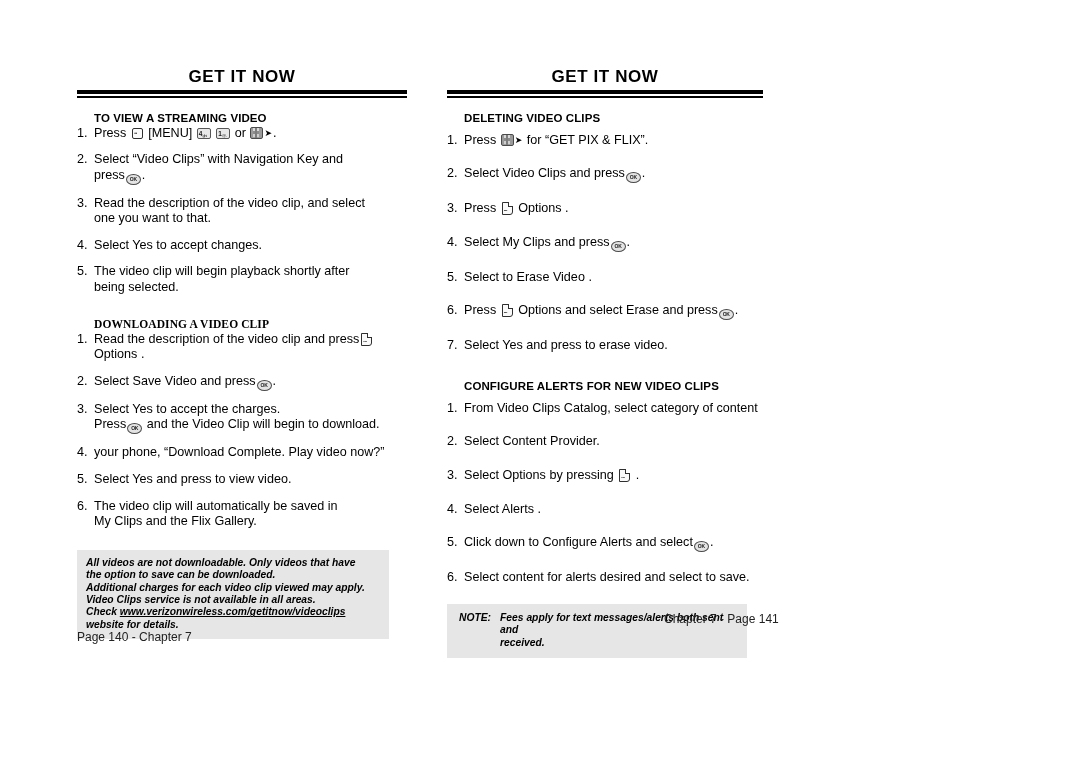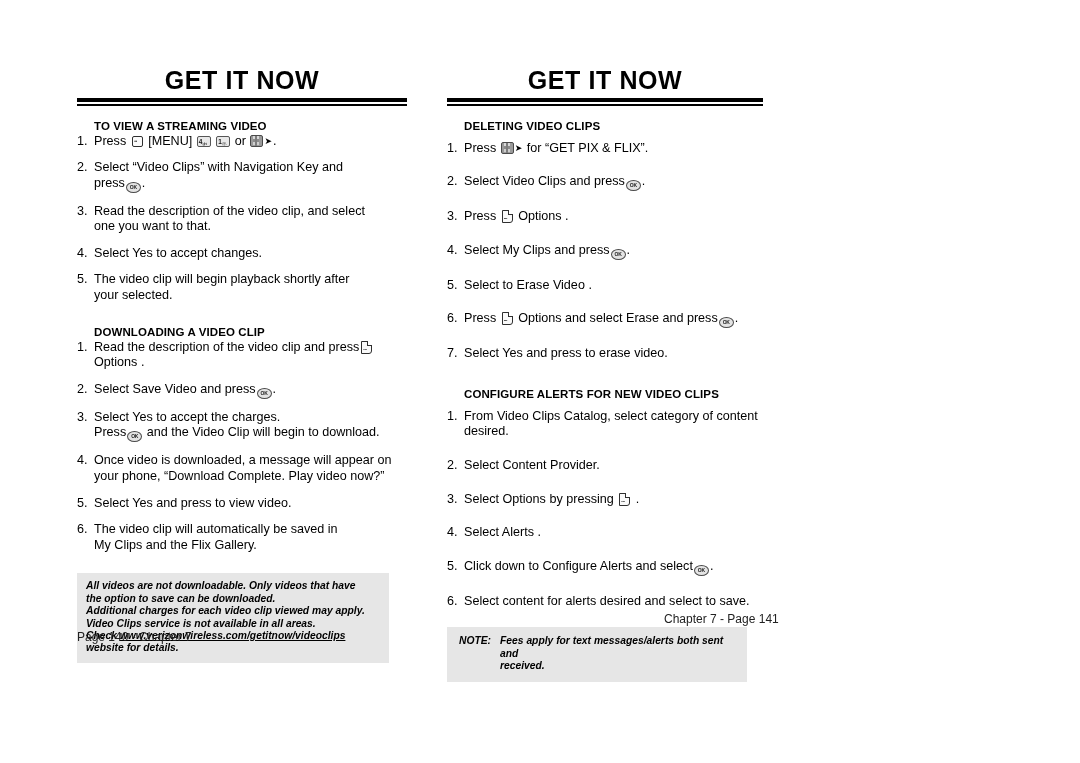--- a/index.html
+++ b/index.html
@@ -27,21 +27,21 @@
     position: absolute;
     top: 68px;
     width: 330px;
   }
   .column-left  { left: 77px; }
   .column-right { left: 447px; width: 316px; }
 
   
   .page-header {
     text-align: center;
-    font-size: 25px;
+    font-size: 17px;
     font-weight: bold;
     letter-spacing: 0.6px;
     line-height: 1.0;
     padding-bottom: 5px;
   }
   .rule {
     width: 100%;
     margin-bottom: 14px;
   }
   .rule .thick {
@@ -60,21 +60,21 @@
   
   .sec-title {
     font-size: 11.5px;
     font-weight: bold;
     letter-spacing: 0.1px;
     margin: 0 0 2px 17px;
   }
   .sec-title.underlined {
     margin-bottom: 9px;
   }
-  .sec-title.spaced-above { margin-top: 22px; }
+  .sec-title.spaced-above { margin-top: 22px; font-family: Liberation Serif, serif; }
   .sec-title.spaced-above-lg { margin-top: 26px; }
 
   
   ol.steps {
     list-style: none;
     margin: 0;
     padding: 0;
   }
   ol.steps li {
     position: relative;
@@ -296,21 +296,21 @@
       </li>
 
       <li>
         <span class="num">4.</span>
         <span>Select Yes to accept changes.</span>
       </li>
 
       <li>
         <span class="num">5.</span>
         <span>The video clip will begin playback shortly after</span>
-        <span class="line2">your selected.</span>
+        <span class="line2">being selected.</span>
       </li>
     </ol>
 
     <div class="sec-title spaced-above">DOWNLOADING A VIDEO CLIP</div>
 
     <ol class="steps tight">
       <li>
         <span class="num">1.</span>
         <span>Read the description of the video clip and press</span><span class="key key-soft"></span>
         <span class="line2">Options .</span>
@@ -325,21 +325,20 @@
         <span class="num">3.</span>
         <span>Select Yes to accept the charges.</span>
         <span class="line2">
           <span>Press</span><span class="key key-ok">OK</span>
           <span>and the Video Clip will begin to download.</span>
         </span>
       </li>
 
       <li>
         <span class="num">4.</span>
-        <span>Once video is downloaded, a message will appear on</span>
         <span class="line2">your phone, “Download Complete. Play video now?”</span>
       </li>
 
       <li>
         <span class="num">5.</span>
         <span>Select Yes and press to view video.</span>
       </li>
 
       <li>
         <span class="num">6.</span>
@@ -411,21 +410,20 @@
         <span>Select Yes and press to erase video.</span>
       </li>
     </ol>
 
     <div class="sec-title underlined spaced-above-lg">CONFIGURE ALERTS FOR NEW VIDEO CLIPS</div>
 
     <ol class="steps loose">
       <li>
         <span class="num">1.</span>
         <span>From Video Clips Catalog, select category of content</span>
-        <span class="line2">desired.</span>
       </li>
 
       <li>
         <span class="num">2.</span>
         <span>Select Content Provider.</span>
       </li>
 
       <li>
         <span class="num">3.</span>
         <span>Select Options  by pressing</span>

